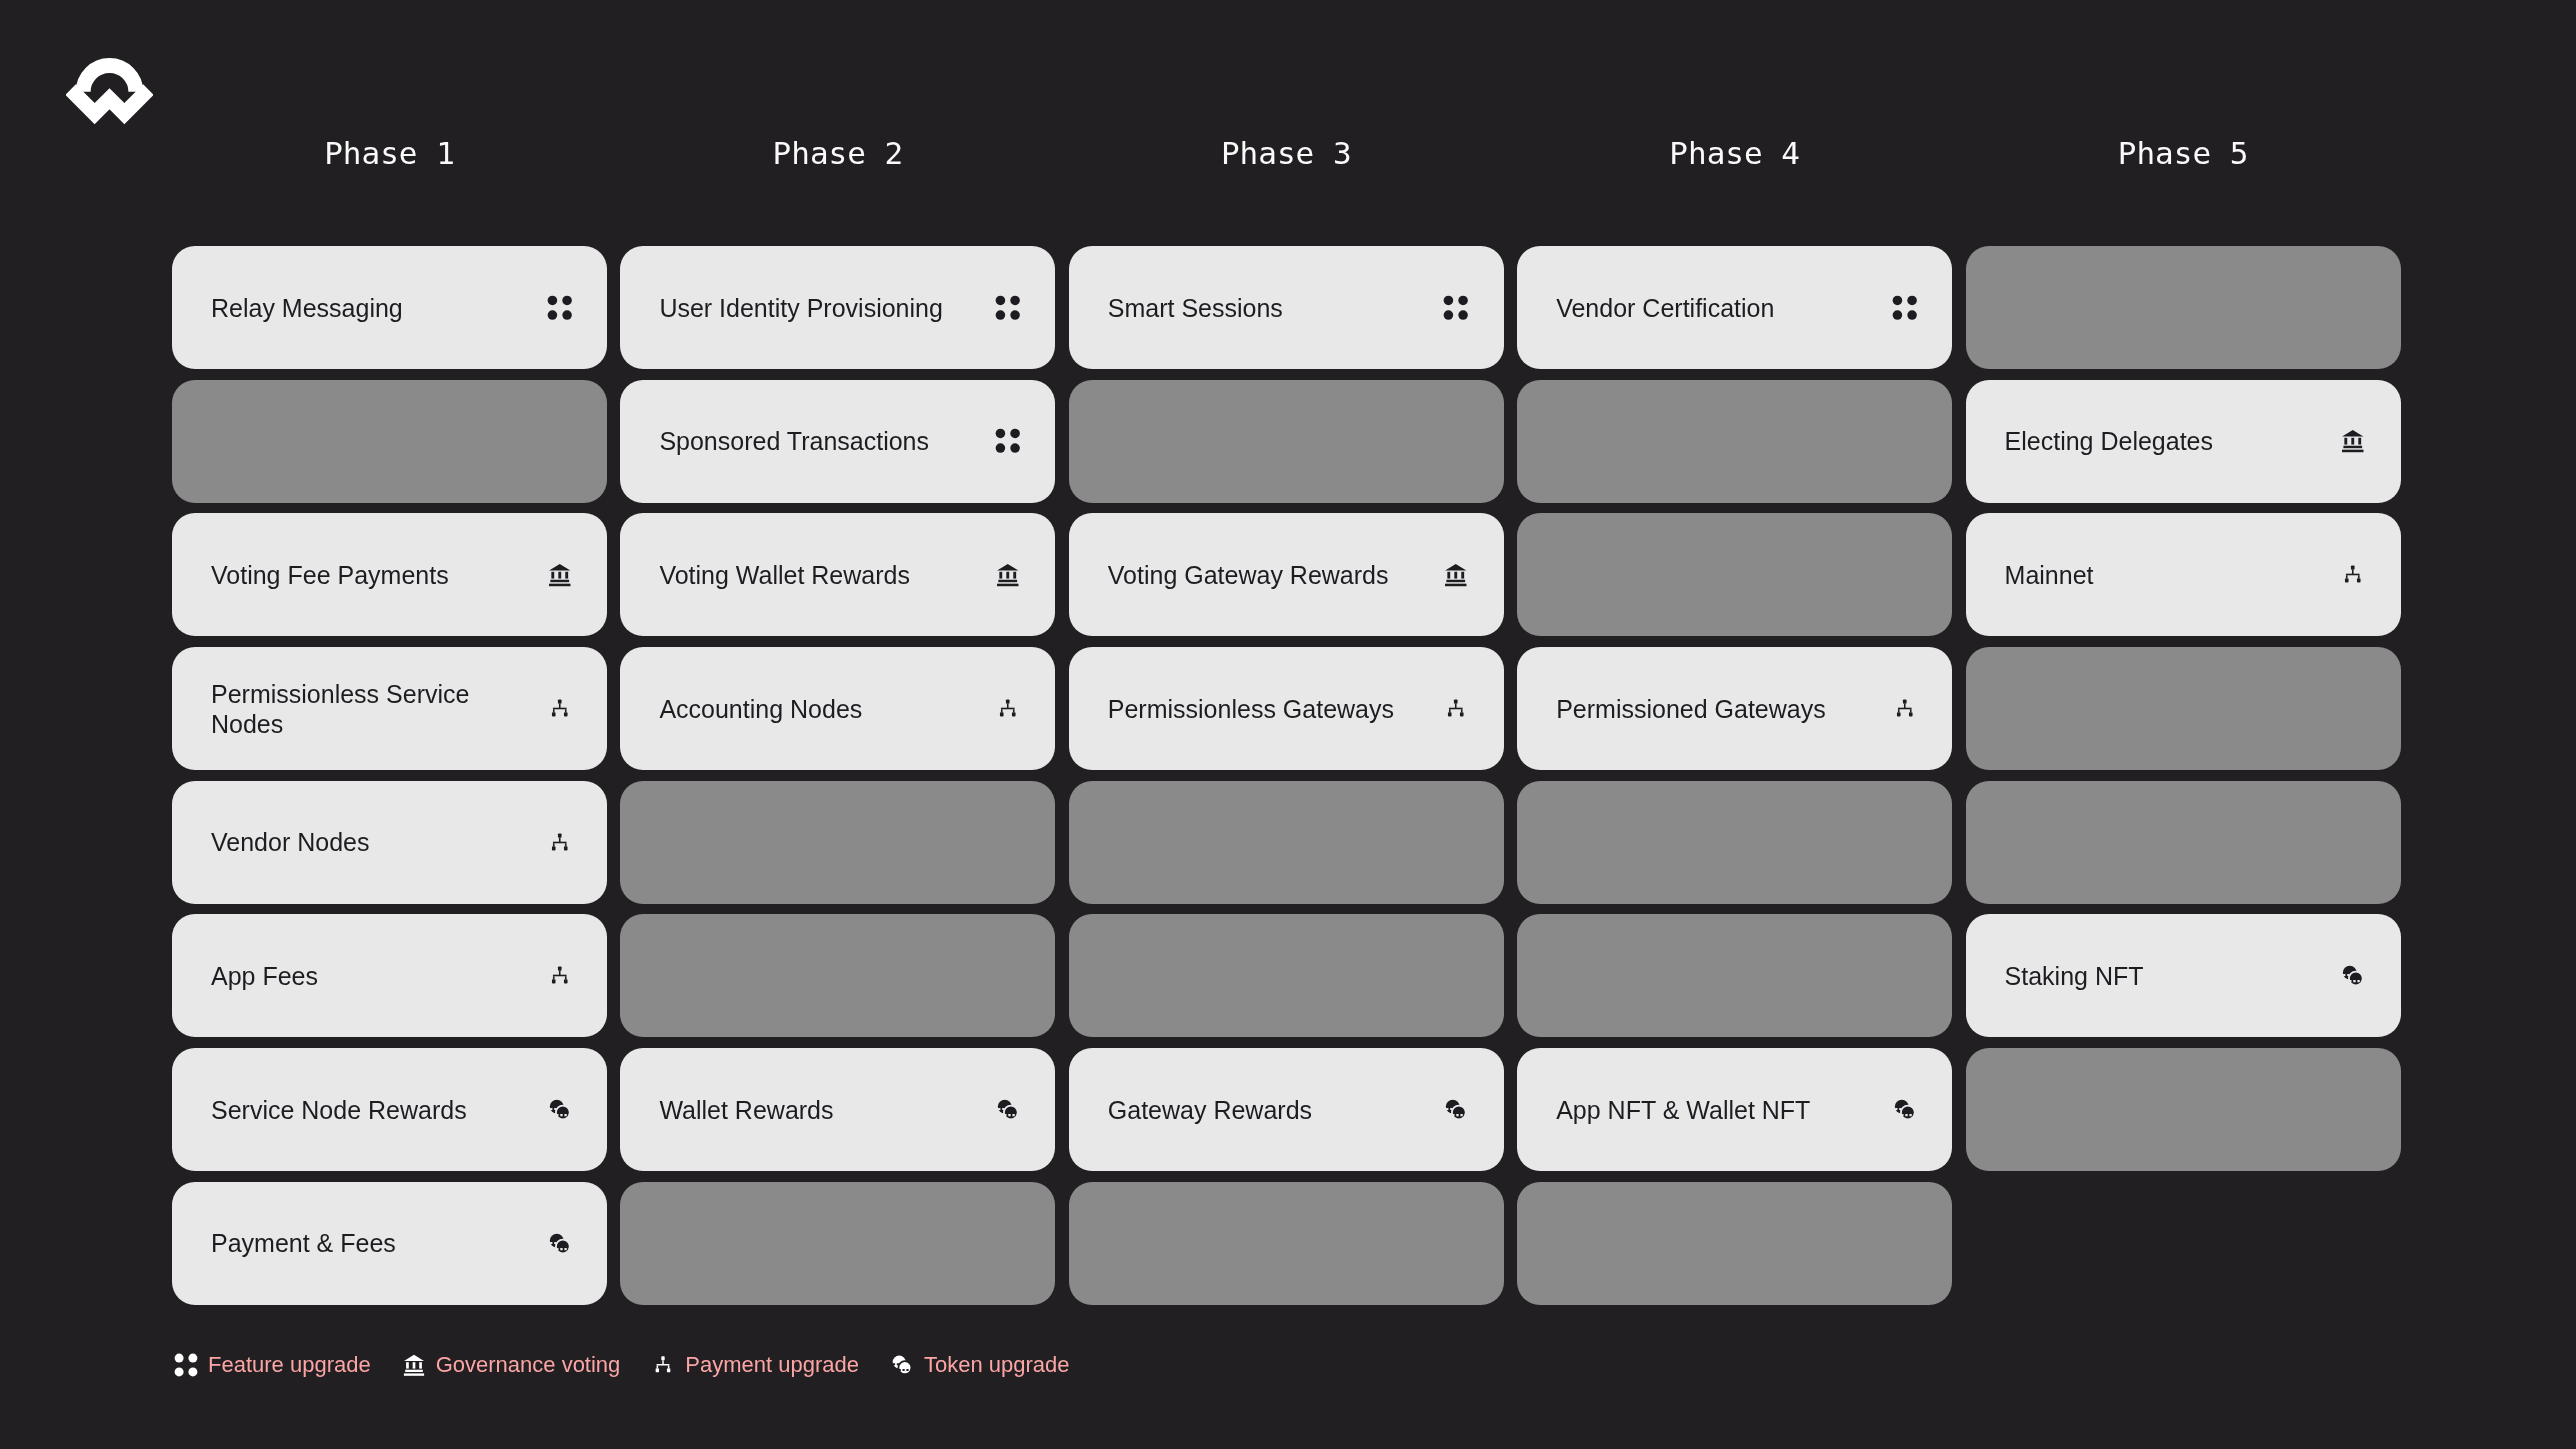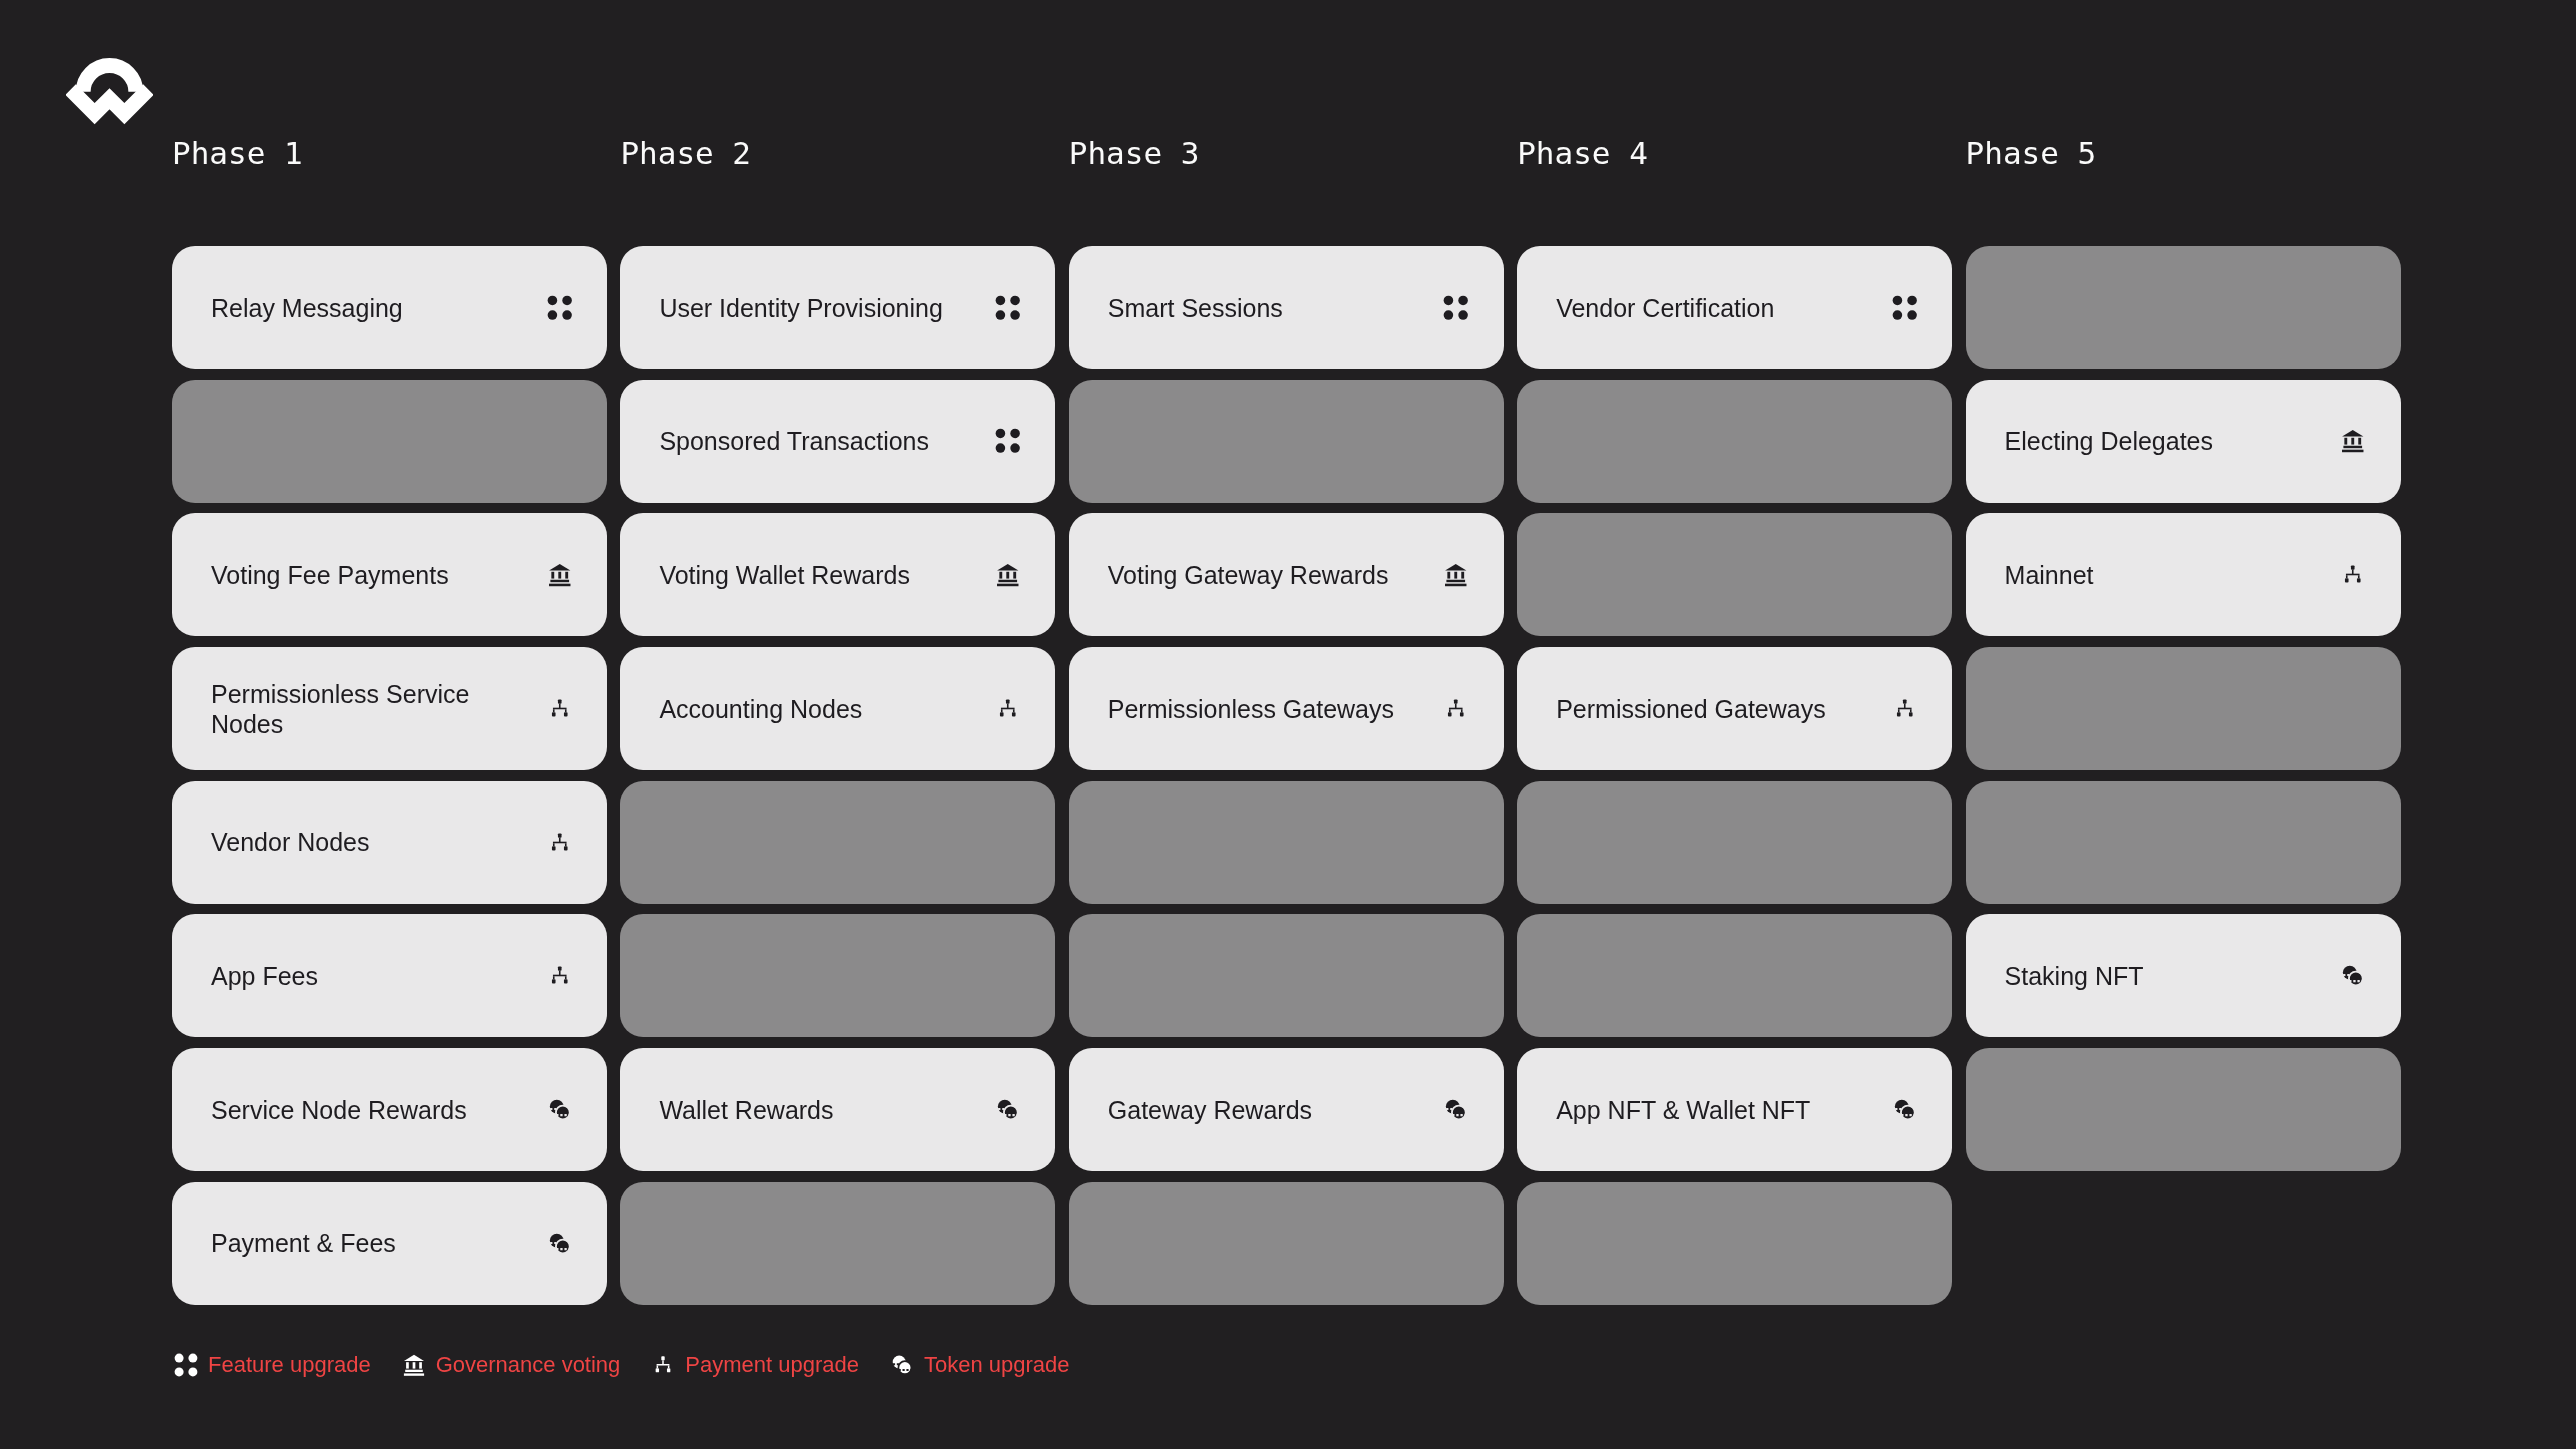--- a/index.html
+++ b/index.html
@@ -13,20 +13,21 @@
   .canvas{position:absolute;left:0;top:0;width:2576px;height:1449px;}
 
   .logo{position:absolute;left:66px;top:56px;width:87px;height:74px;}
   .logo svg{width:100%;height:100%;display:block;}
 
   .phase-row{
     position:absolute;left:172px;top:135px;width:2227px;
     display:grid;grid-template-columns:repeat(5,435px);column-gap:13.4px;
   }
   .phase-row .phase{
+    text-align:center;
     font-family:"DejaVu Sans Mono", monospace;
     font-size:31px;line-height:36px;color:#FAFAFA;
     letter-spacing:0px;
   }
 
   .grid{
     position:absolute;left:172px;top:246px;width:2227px;
     display:grid;
     grid-template-columns:repeat(5,435px);
     grid-template-rows:repeat(8,123px);
@@ -47,21 +48,21 @@
   }
   .icon{width:25.5px;height:25.5px;flex:0 0 25.5px;fill:currentColor;color:#1E1C20;display:block;}
   .card .icon{margin-left:10.7px;}
 
   .legend{
     position:absolute;left:174px;top:1347px;height:36px;
     display:flex;align-items:center;column-gap:31px;
   }
   .legend-item{display:flex;align-items:center;column-gap:10px;}
   .legend-item .icon{width:24px;height:24px;flex:0 0 24px;color:#FFFFFF;}
-  .legend-item .l{font-size:22px;color:#ef4444;line-height:24px;}
+  .legend-item .l{font-size:22px;color:#fca5a5;line-height:24px;}
 </style>
 </head>
 <body>
 
 <svg width="0" height="0" style="position:absolute" aria-hidden="true">
   <defs>
     <symbol id="ic-feature" viewBox="0 0 24 24">
       <circle cx="5.1" cy="5.1" r="4.5"></circle>
       <circle cx="18.9" cy="5.1" r="4.5"></circle>
       <circle cx="5.1" cy="18.9" r="4.5"></circle>

